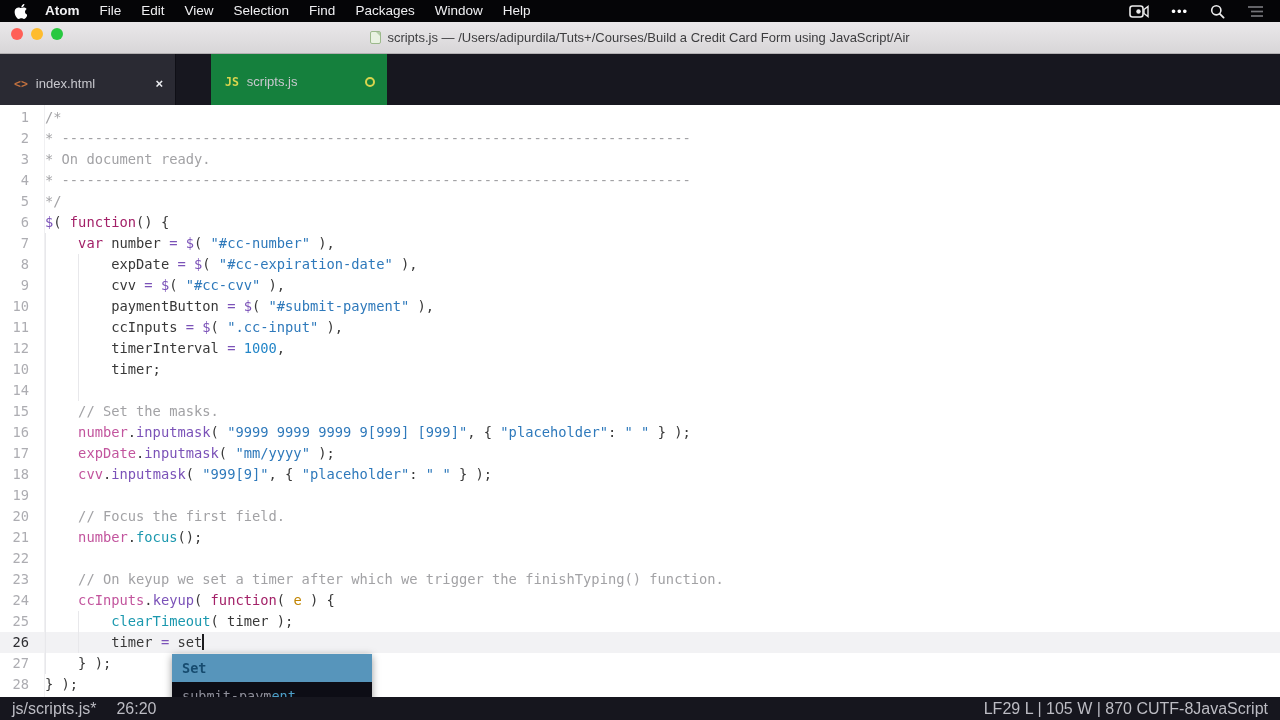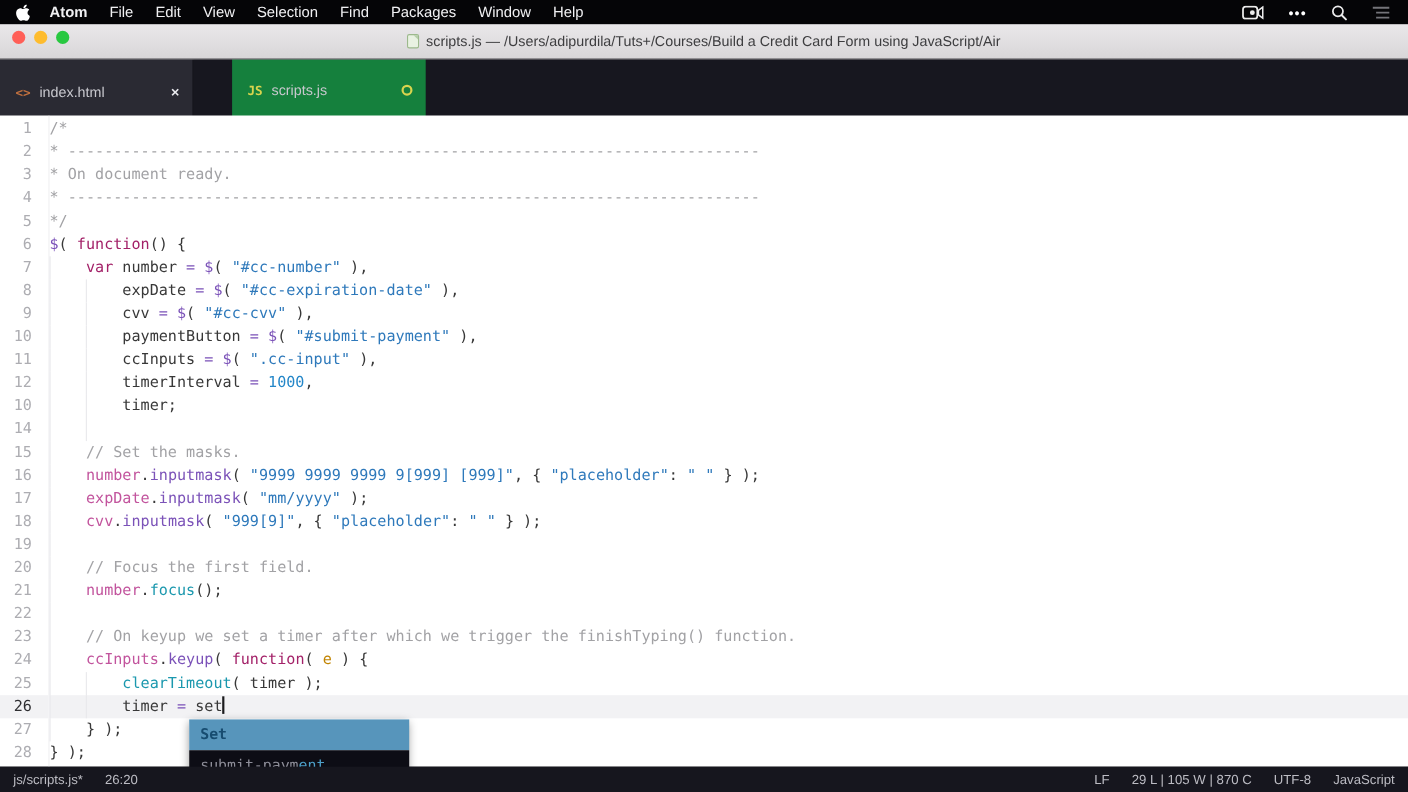--- a/index.html
+++ b/index.html
@@ -56,23 +56,23 @@
   .cursor { display:inline-block; width:0; height:16px; border-left:2px solid #1c1c1e; vertical-align:middle; margin-top:-3px; }
 
   
   .autocomplete { position:absolute; left:172px; top:654px; width:200px; z-index:30; font-family:"DejaVu Sans Mono", monospace; font-size:13.5px; box-shadow:0 2px 8px rgba(0,0,0,.4); }
   .ac-item { height:28px; line-height:28px; padding:0 10px; }
   .ac-item.selected { background:var(--popup-sel-bg,#5795bb); color:var(--popup-sel-fg,#174c70); font-weight:bold; }
   .ac-item.plain { background:#0d0d15; color:#8e8e99; }
   .ac-match { color:var(--popup-match,#4d9fc8); }
 
   
-  .statusbar { position:absolute; left:0; right:0; bottom:0; height:23px; background:#16161e; z-index:50; display:flex; align-items:center; color:#bcbcc3; font-size:12px; padding:0 12px; }
+  .statusbar { position:absolute; left:0; right:0; bottom:0; height:23px; background:#16161e; z-index:50; display:flex; align-items:center; color:#bcbcc3; font-size:16px; padding:0 12px; }
   .sb-left { display:flex; gap:20px; }
-  .sb-right { margin-left:auto; display:flex; gap:20px; }
+  .sb-right { margin-left:auto; display:flex; }
 </style>
 </head>
 <body>
 
 <div class="menubar">
   <span class="apple">
     <svg width="13" height="15" viewBox="0 0 13 15">
         <path fill="#ffffff" d="M9.5 2.3c.6-.7 1-1.6.9-2.3-.8 0-1.7.5-2.3 1.2-.5.6-1 1.6-.8 2.3.9 0 1.7-.5 2.2-1.2zM11 7.9c0-2 1.6-2.9 1.7-3-.9-1.3-2.3-1.5-2.8-1.5-1.2-.1-2.3.7-2.9.7-.6 0-1.5-.7-2.5-.7C3.2 3.5 2 4.2 1.3 5.3-.1 7.6.9 11 2.3 12.9c.7 1 1.5 2 2.5 2 1 0 1.4-.6 2.6-.6 1.2 0 1.5.6 2.6.6 1.1 0 1.8-1 2.4-1.9.8-1.1 1.1-2.2 1.1-2.3 0 0-2.4-.9-2.5-2.8z"></path>
       </svg>
   </span>

